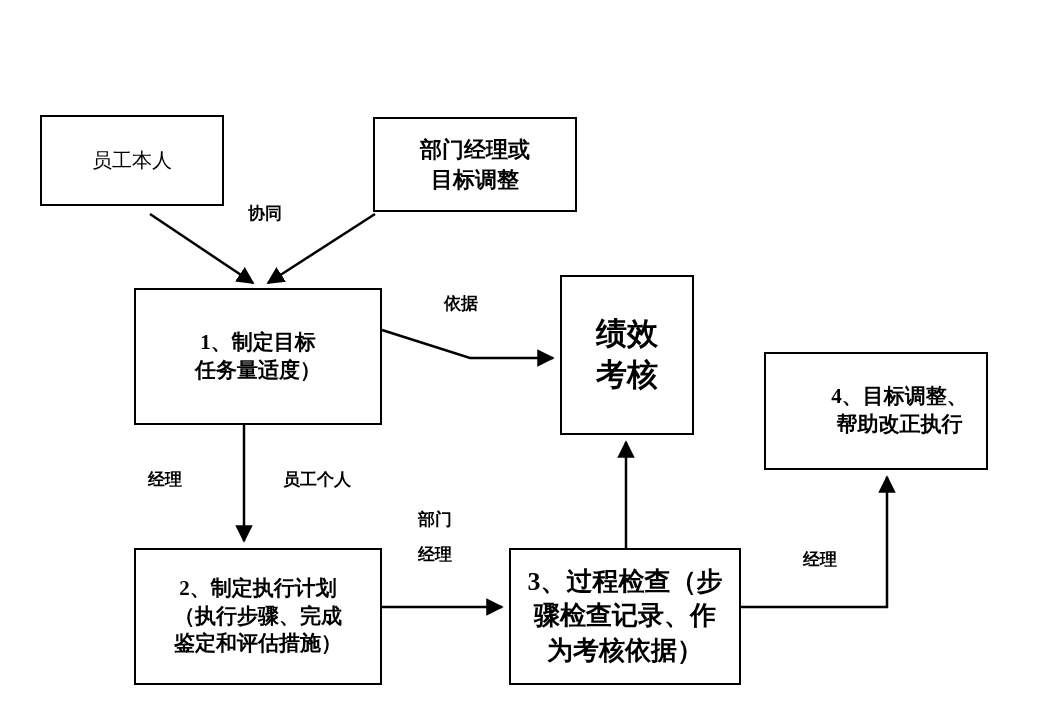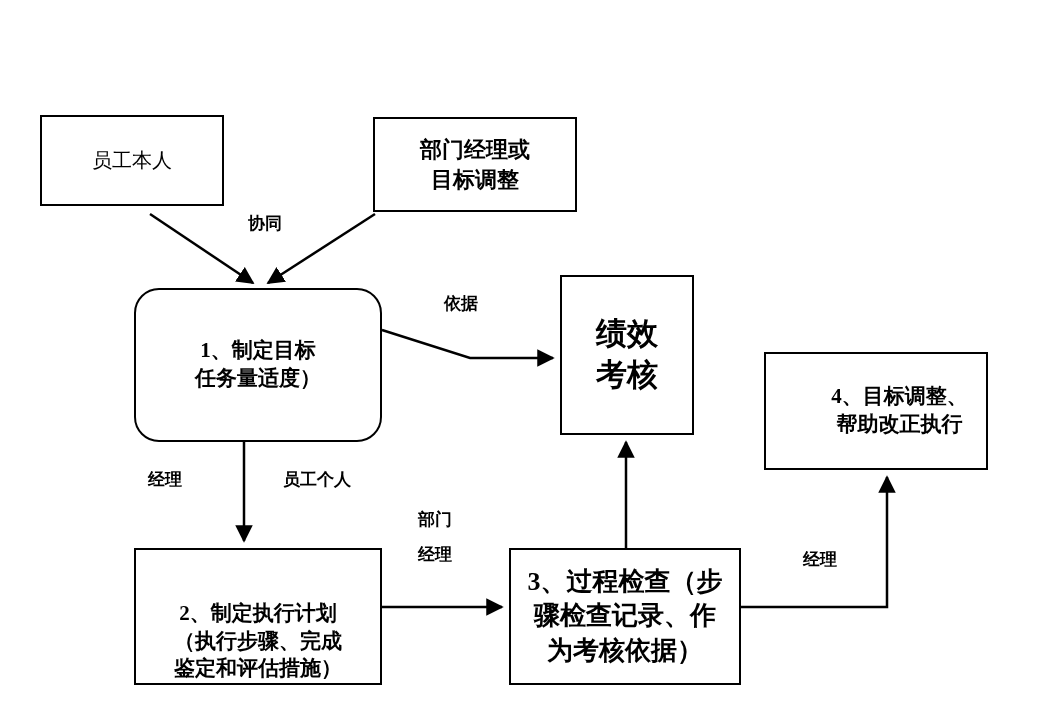--- a/index.html
+++ b/index.html
@@ -36,35 +36,35 @@
     flex-direction: column;
     align-items: center;
     justify-content: center;
     text-align: center;
     color: #000000;
     line-height: 1.32;
   }
   .box .ln { display: block; white-space: nowrap; }
   .b-emp      { left: 40px;  top: 115px; width: 184px; height: 91px;  font-size: 20px; }
   .b-mgr      { left: 344px; top: 117px; width: 204px; height: 95px;  font-size: 22px; font-weight: bold; margin-left: 29px; }
-  .b-step1    { left: 134px; top: 288px; width: 248px; height: 154px; font-size: 21px; font-weight: bold; border-radius: 25px; }
+  .b-step1    { left: 134px; top: 288px; width: 248px; height: 137px; font-size: 21px; font-weight: bold; }
   .b-perf     { left: 560px; top: 275px; width: 134px; height: 160px; font-size: 31px; font-weight: bold; }
   .b-step4    { left: 764px; top: 352px; width: 224px; height: 118px; font-size: 21px; font-weight: bold; padding-left: 47px; }
-  .b-step2    { left: 134px; top: 548px; width: 248px; height: 137px; font-size: 21px; font-weight: bold; justify-content: flex-end; }
+  .b-step2    { left: 134px; top: 548px; width: 248px; height: 137px; font-size: 21px; font-weight: bold; }
   .b-step3    { left: 509px; top: 548px; width: 232px; height: 137px; font-size: 26px; font-weight: bold; }
 
   .edge-label {
     position: absolute;
     font-size: 17px;
     font-weight: bold;
     color: #000000;
     white-space: nowrap;
     font-family: "DejaVu Sans", "Liberation Sans", sans-serif;
   }
-  .l-xiet { left: 248px; top: 212px; }
+  .l-xiet { left: 248px; top: 202px; }
   .l-yiju { left: 444px; top: 292px; }
   .l-jingli1 { left: 148px; top: 468px; }
   .l-yuangong { left: 283px; top: 468px; }
   .l-bumen1 { left: 418px; top: 508px; }
   .l-bumen2 { left: 418px; top: 543px; }
   .l-jingli2 { left: 803px; top: 548px; }
 
   svg.wires {
     position: absolute;
     left: 0; top: 0;

